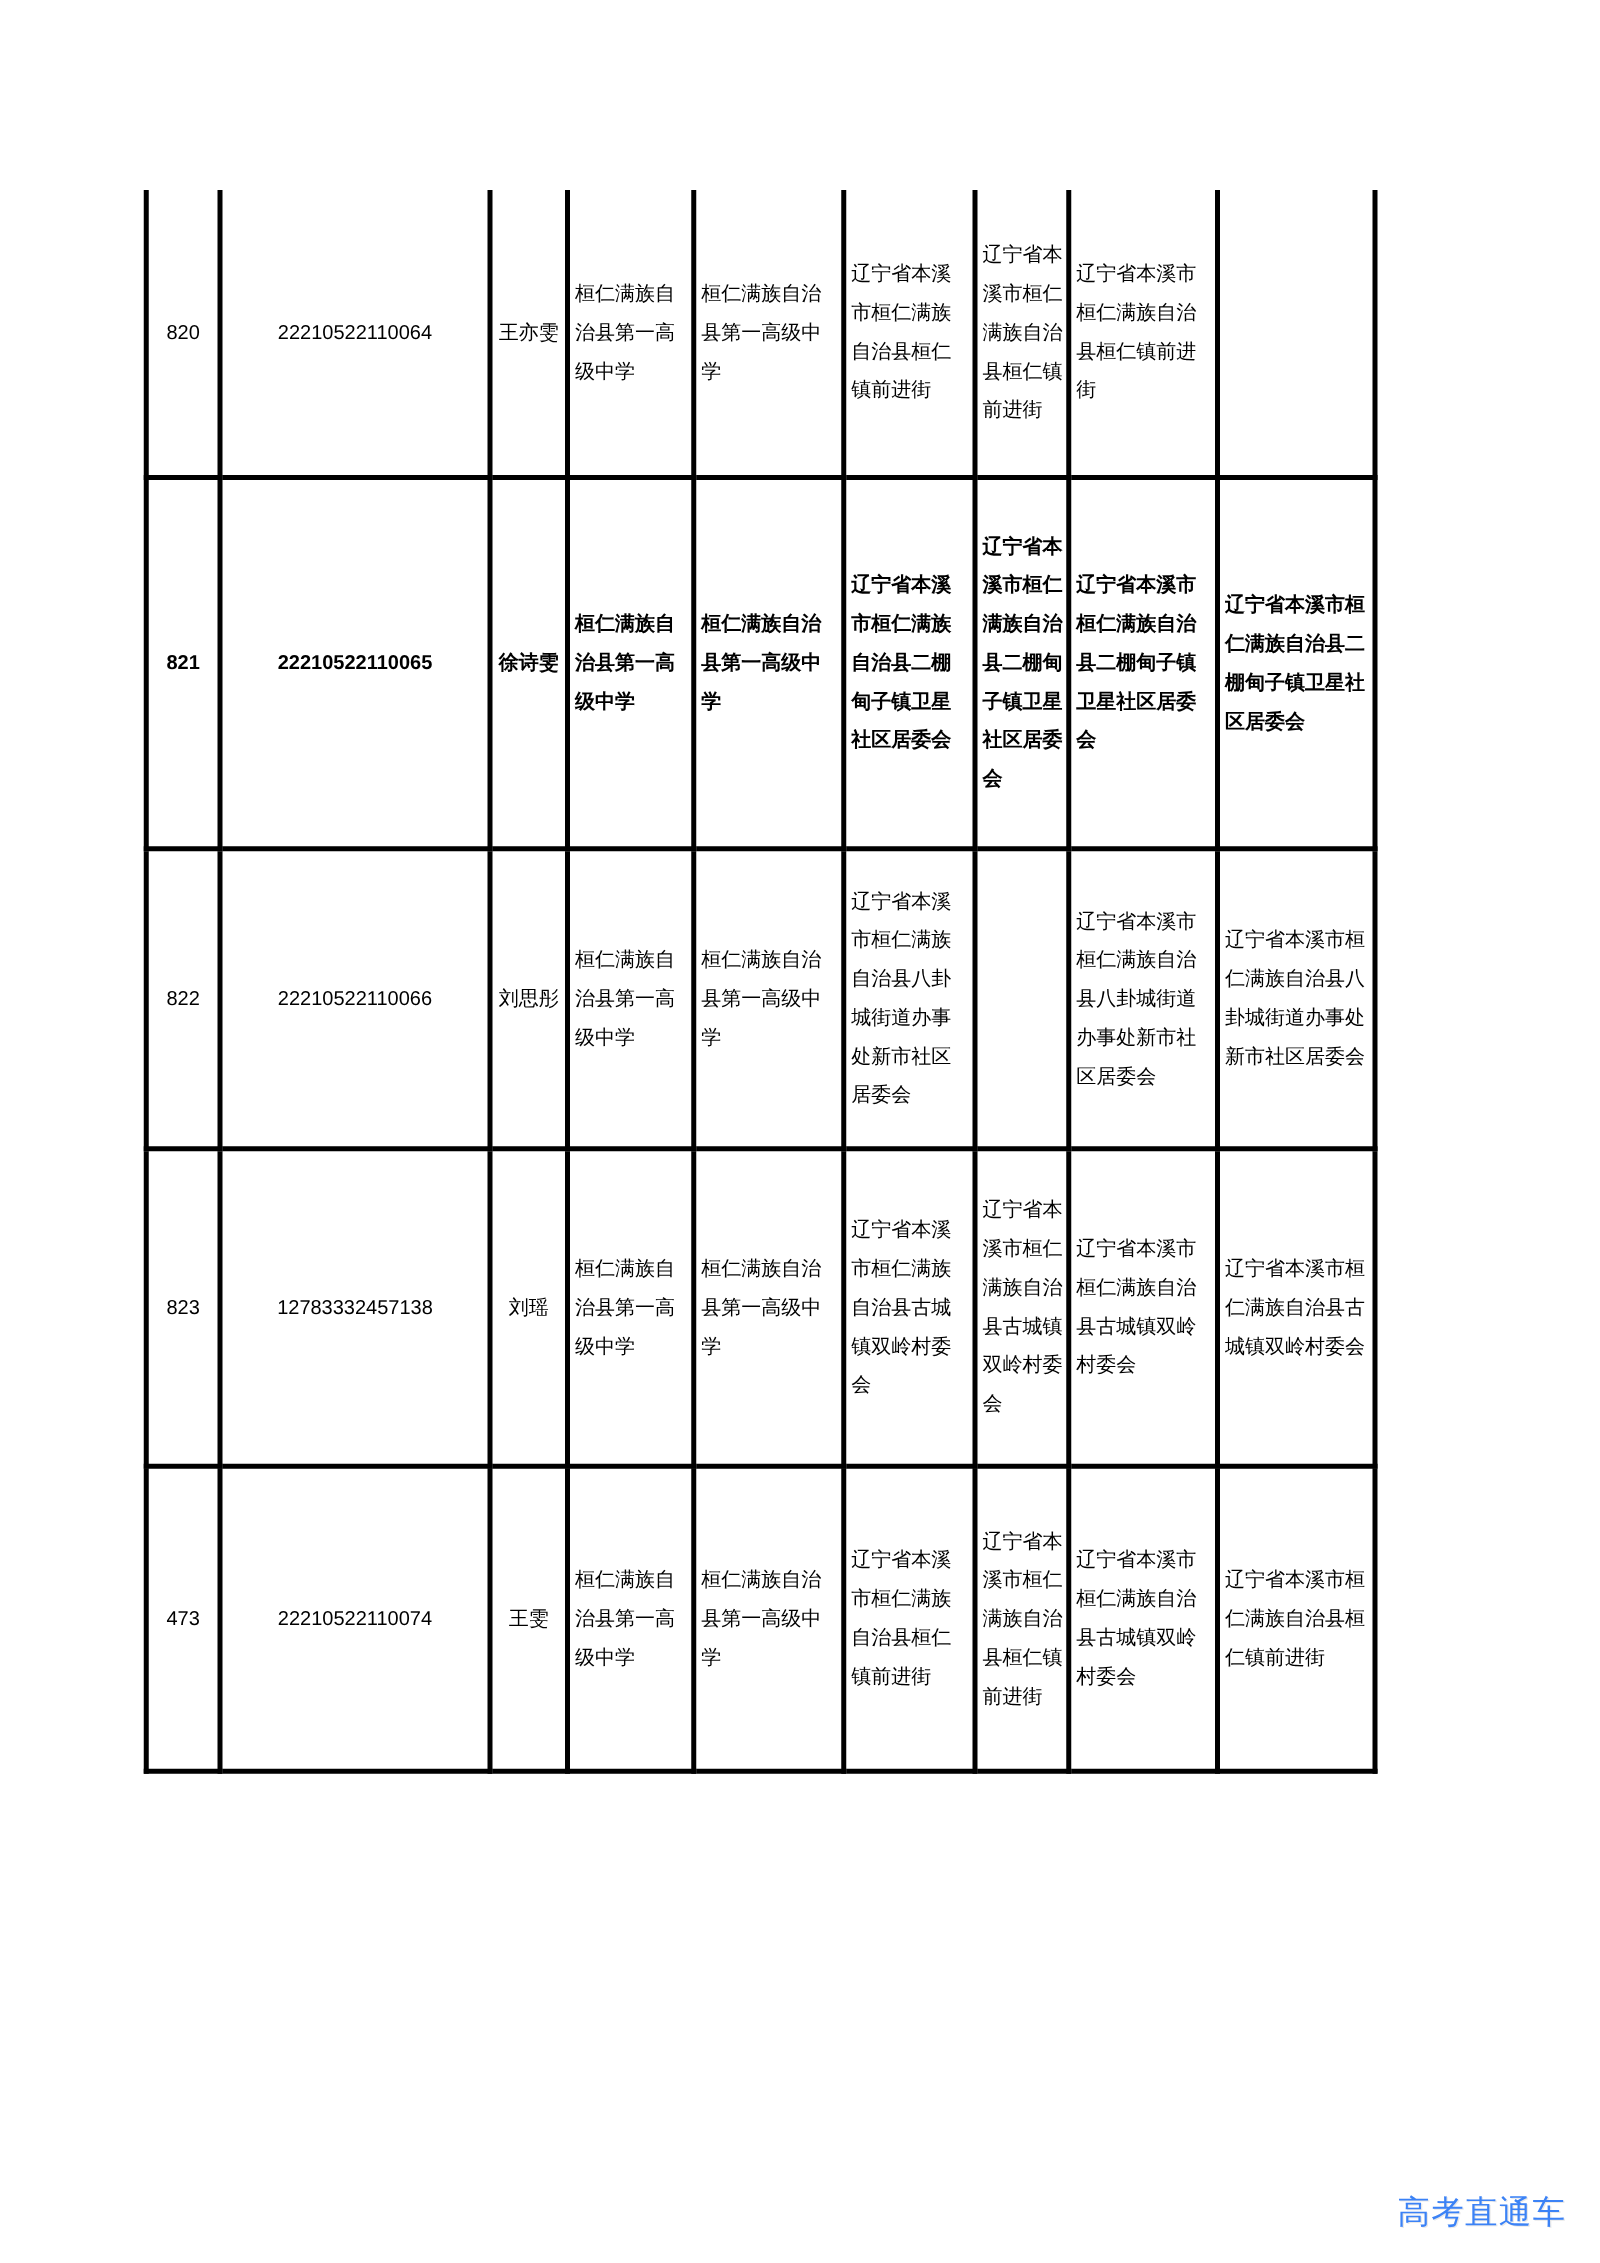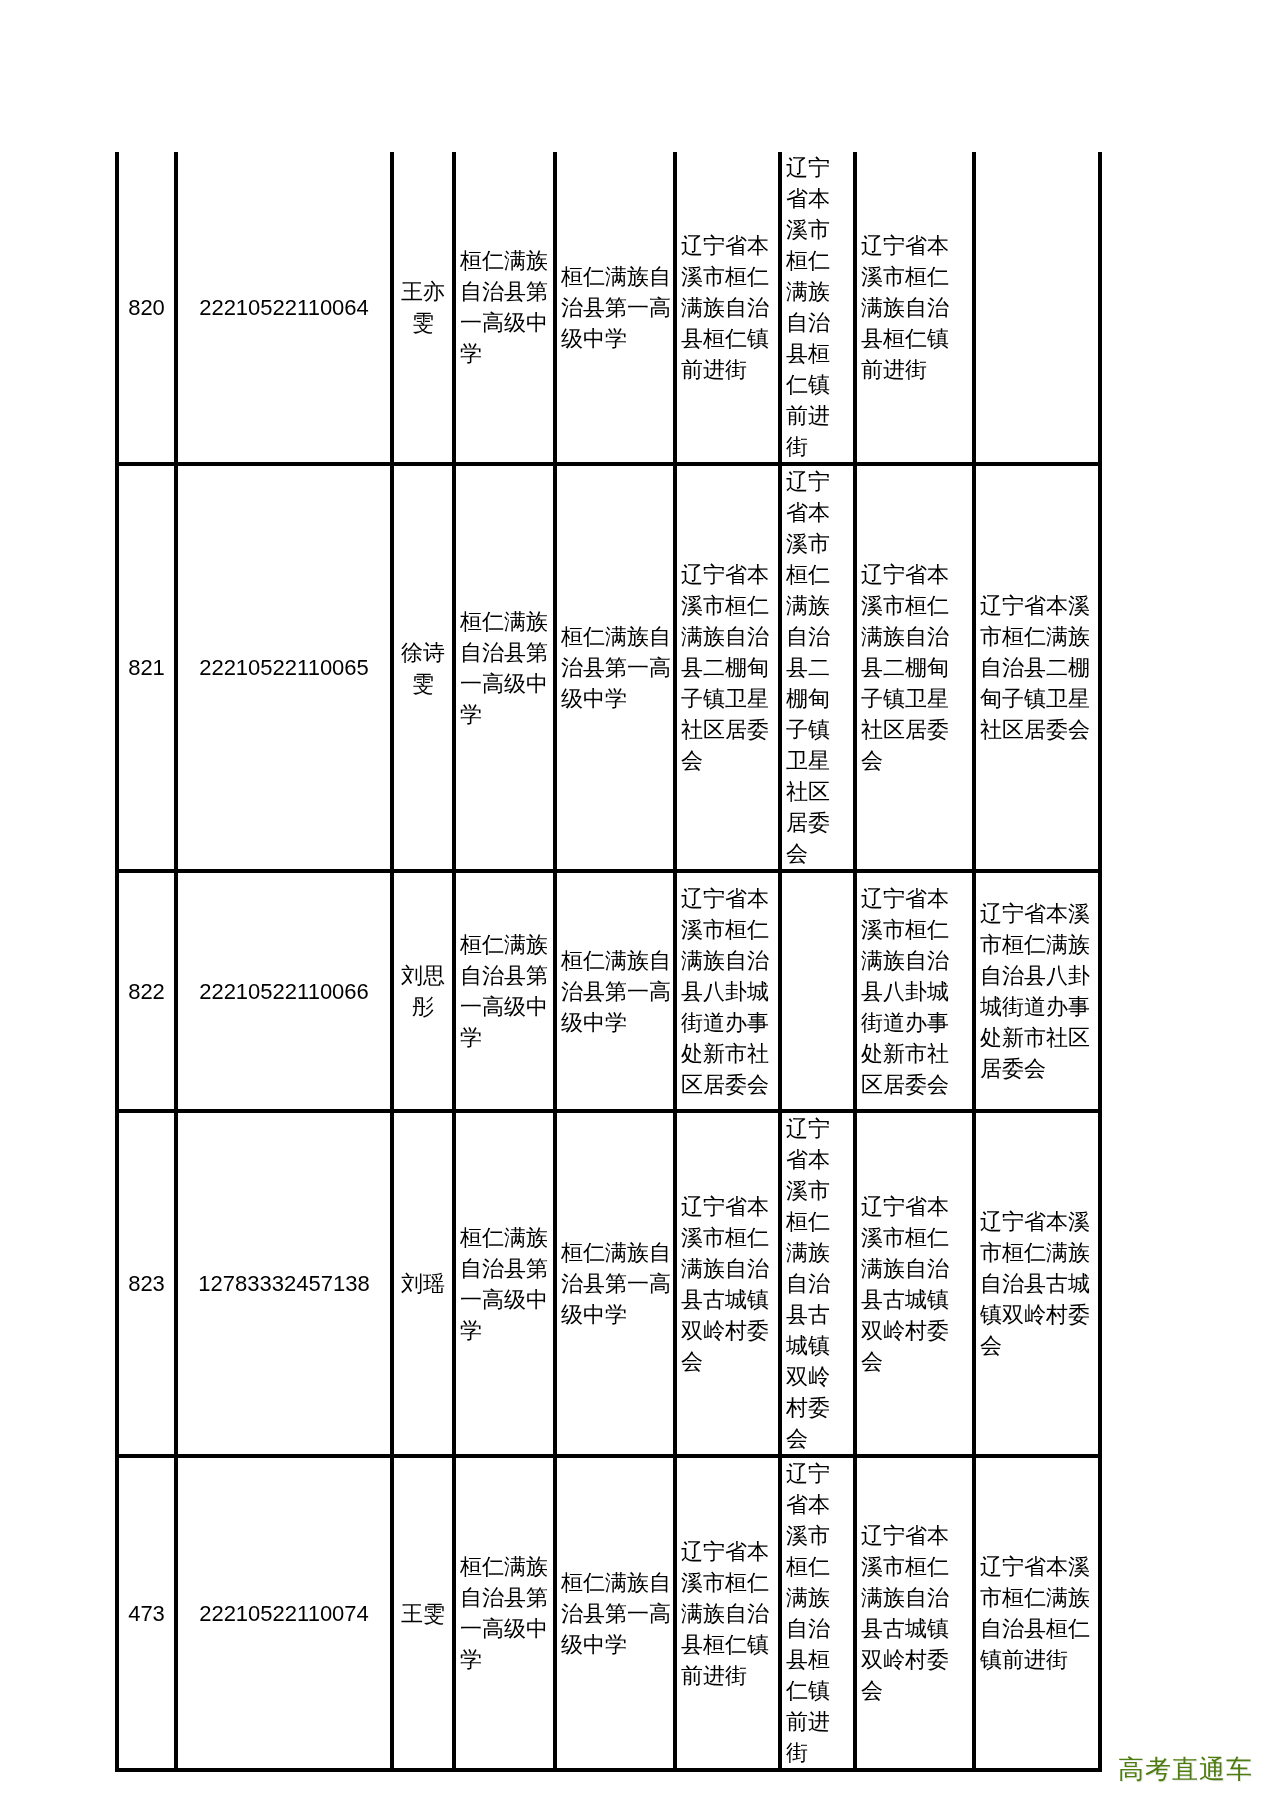--- a/index.html
+++ b/index.html
@@ -24,43 +24,43 @@
   table.roster {
     border-collapse: collapse;
     table-layout: fixed;
     width: 983px;
     border: 4px solid #000;
     border-top: none;
   }
   table.roster td {
     border: 4px solid #000;
     vertical-align: middle;
-    font-size: 22px;
+    font-size: 16px;
     line-height: 31px;
     word-break: break-all;
     padding: 0 2px 0 4px;
     text-align: left;
     overflow: hidden;
   }
   table.roster tr:first-child td { border-top: none; }
   table.roster td.c0,
   table.roster td.c1,
   table.roster td.c2 { text-align: center; padding: 0 2px; }
   tr.r0 td { height: 228px; }
-  tr.r1 td { height: 293px; }
+  tr.r1 td { height: 293px; font-weight: bold; }
   tr.r2 td { height: 236px; }
   tr.r3 td { height: 250px; }
   tr.r4 td { height: 240px; }
   .watermark {
     position: absolute;
     right: 27px;
     top: 1752px;
     font-size: 26px;
     letter-spacing: 1px;
-    color: #4d7c0f;
+    color: #3b82f6;
     text-shadow: 1px 1px 0 #e9e9e9;
   }
 </style>
 </head>
 <body>
 
 <div class="table-wrap">
   <table class="roster">
     <colgroup>
       <col style="width:59px">

